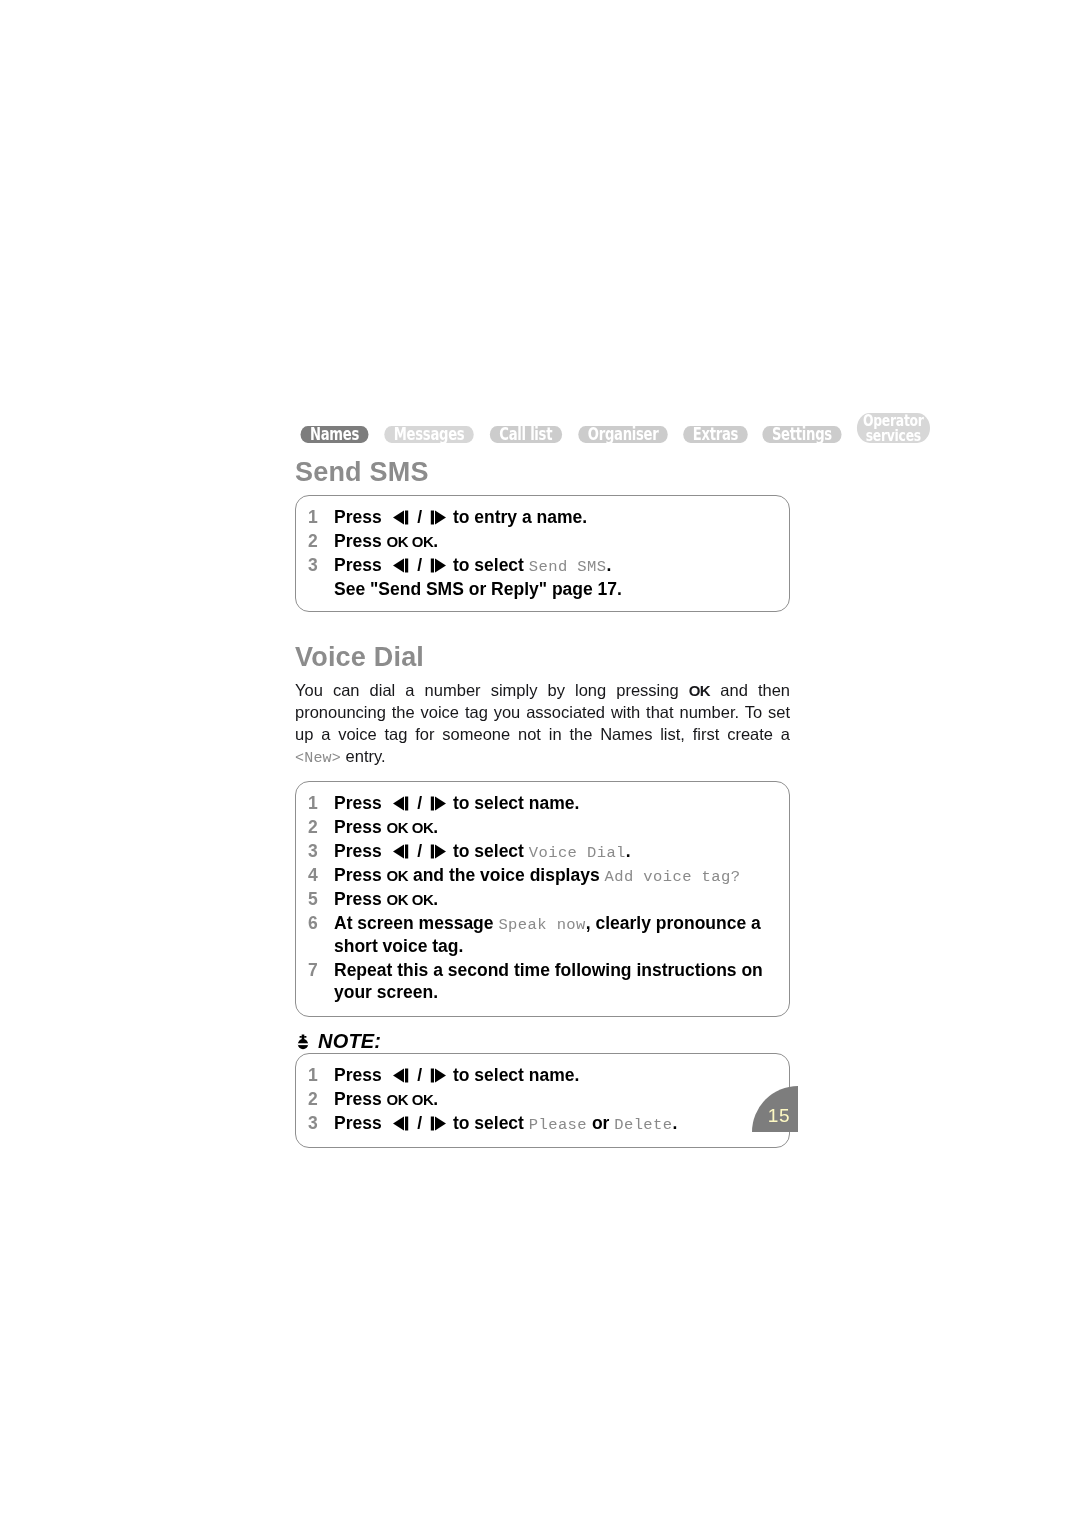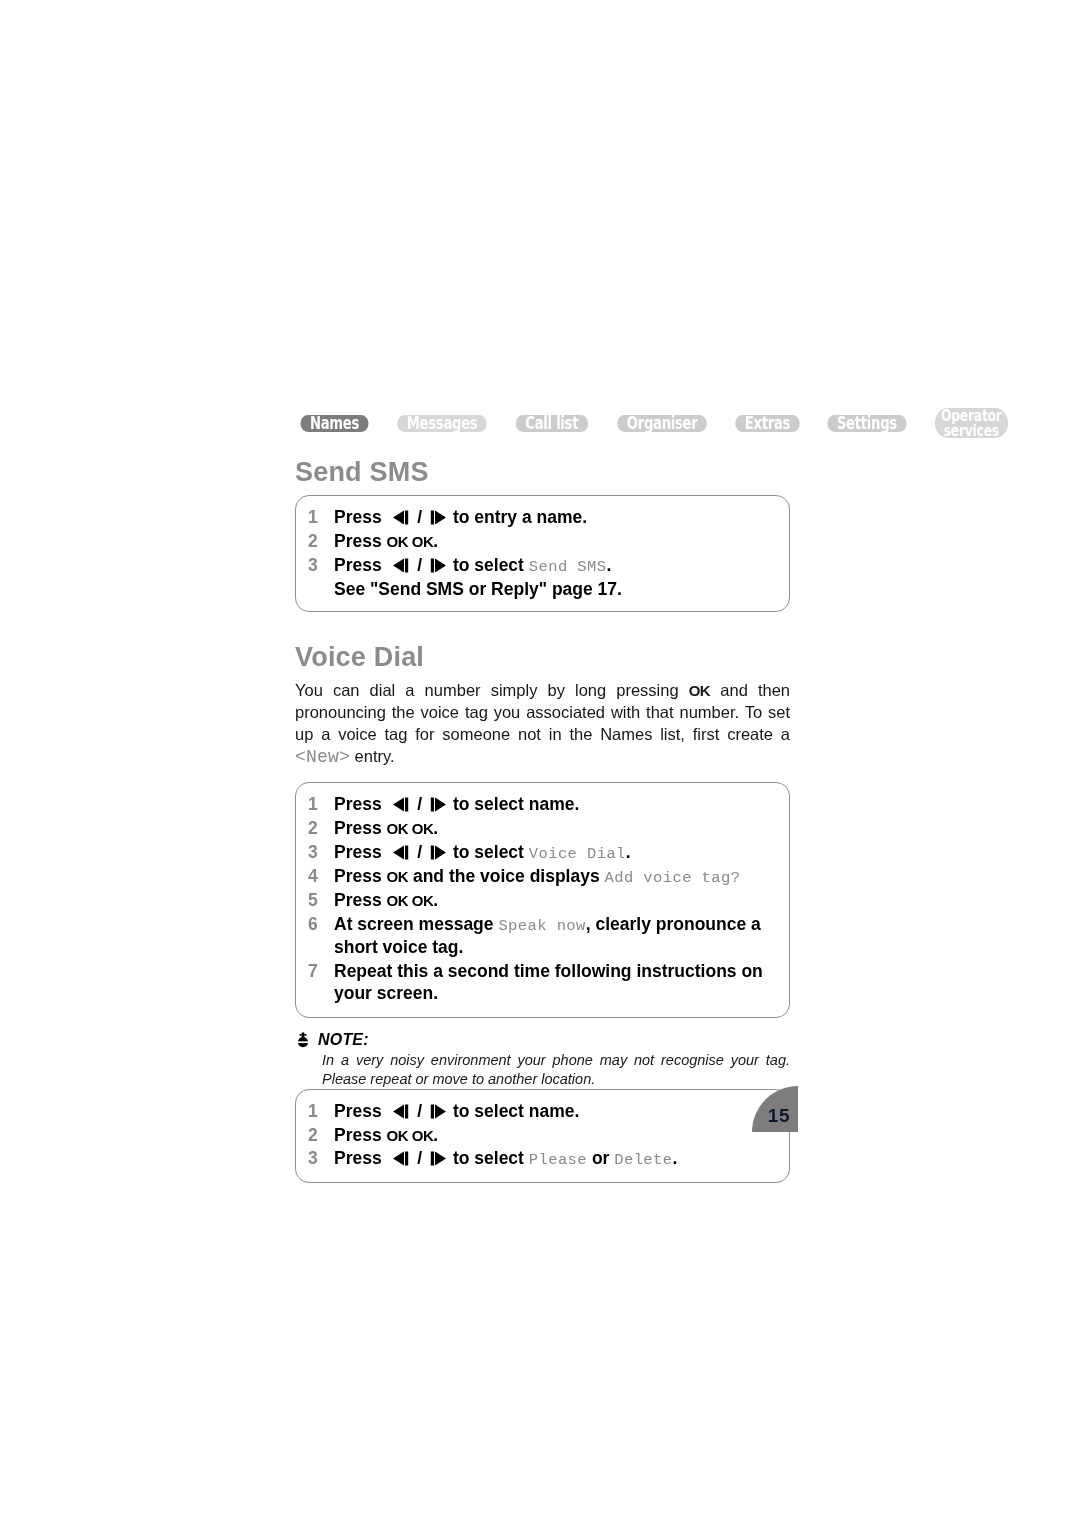--- a/index.html
+++ b/index.html
@@ -25,22 +25,22 @@
   .content {
     position: absolute;
     left: 295px;
     top: 403px;
     width: 495px;
   }
 
   
   .tabbar {
     display: flex;
-    align-items: center;
-    gap: 16px;
+    align-items: flex-end;
+    gap: 3px;
     height: 40px;
     margin-bottom: 14px;
   }
   .tab {
     display: flex;
     align-items: center;
     justify-content: center;
     border-radius: 20px;
     background: #cccccc;
     color: #ffffff;
@@ -127,21 +127,21 @@
     font-family: "Liberation Mono", "DejaVu Sans Mono", monospace;
     color: #8a8a8a;
     font-weight: normal;
     font-size: 15.5px;
     letter-spacing: 0.4px;
   }
   .mono-dark {
     font-family: "Liberation Mono", "DejaVu Sans Mono", monospace;
     color: #8a8a8a;
     font-weight: normal;
-    font-size: 18px;
+    font-size: 15px;
     letter-spacing: 0.2px;
   }
 
   .okglyph {
     font-weight: bold;
     font-size: 15px;
     letter-spacing: -0.5px;
     font-family: "Liberation Sans", sans-serif;
   }
 
@@ -163,21 +163,21 @@
   .note-head {
     display: flex;
     align-items: center;
     gap: 7px;
   }
   .note-icon {
     width: 16px; height: 16px;
     display: inline-block;
   }
   .note-label {
-    font-size: 16px;
+    font-size: 20px;
     font-weight: bold;
     font-style: italic;
     color: #000;
     letter-spacing: 0.2px;
   }
   .note-body {
     font-size: 14.5px;
     font-style: italic;
     color: #1a1a1a;
     line-height: 1.30;
@@ -189,23 +189,23 @@
 
   
   .page-badge {
     position: absolute;
     left: 752px;
     top: 1086px;
     width: 46px;
     height: 46px;
     background: #7d7d7d;
     border-top-left-radius: 46px;
-    color: #0f172a;
+    color: #fef9c3;
     font-size: 19px;
-    font-weight: bold;
+    font-weight: normal;
     display: flex;
     align-items: flex-end;
     justify-content: flex-end;
     box-sizing: border-box;
     padding: 0 8px 5px 0;
     letter-spacing: 0.5px;
   }
 </style>
 </head>
 <body>
@@ -350,21 +350,20 @@
           <svg width="16" height="16" viewBox="0 0 16 16">
             <rect x="6.7" y="0.5" width="2.6" height="5" fill="#000"></rect>
             <rect x="4.6" y="2.0" width="2.2" height="1.7" fill="#000"></rect>
             <rect x="9.2" y="2.0" width="2.2" height="1.7" fill="#000"></rect>
             <circle cx="8" cy="10.2" r="5.1" fill="#000"></circle>
             <rect x="2.6" y="9.3" width="10.8" height="1.8" fill="#fff"></rect>
           </svg>
         </span>
         <span class="note-label">NOTE:</span>
       </div>
-      <div class="note-body">In a very noisy environment your phone may not recognise your tag. Please repeat or move to another location.</div>
     </div>
 
 
     <div class="stepbox">
 
       <div class="step">
         <span class="num">1</span>
         <span class="txt"><span>Press</span>&nbsp;
           <span class="arrow"><svg width="19" height="15" viewBox="0 0 19 15">
                 <polygon points="1,7.5 12,0.5 12,14.5" fill="#000"></polygon>

